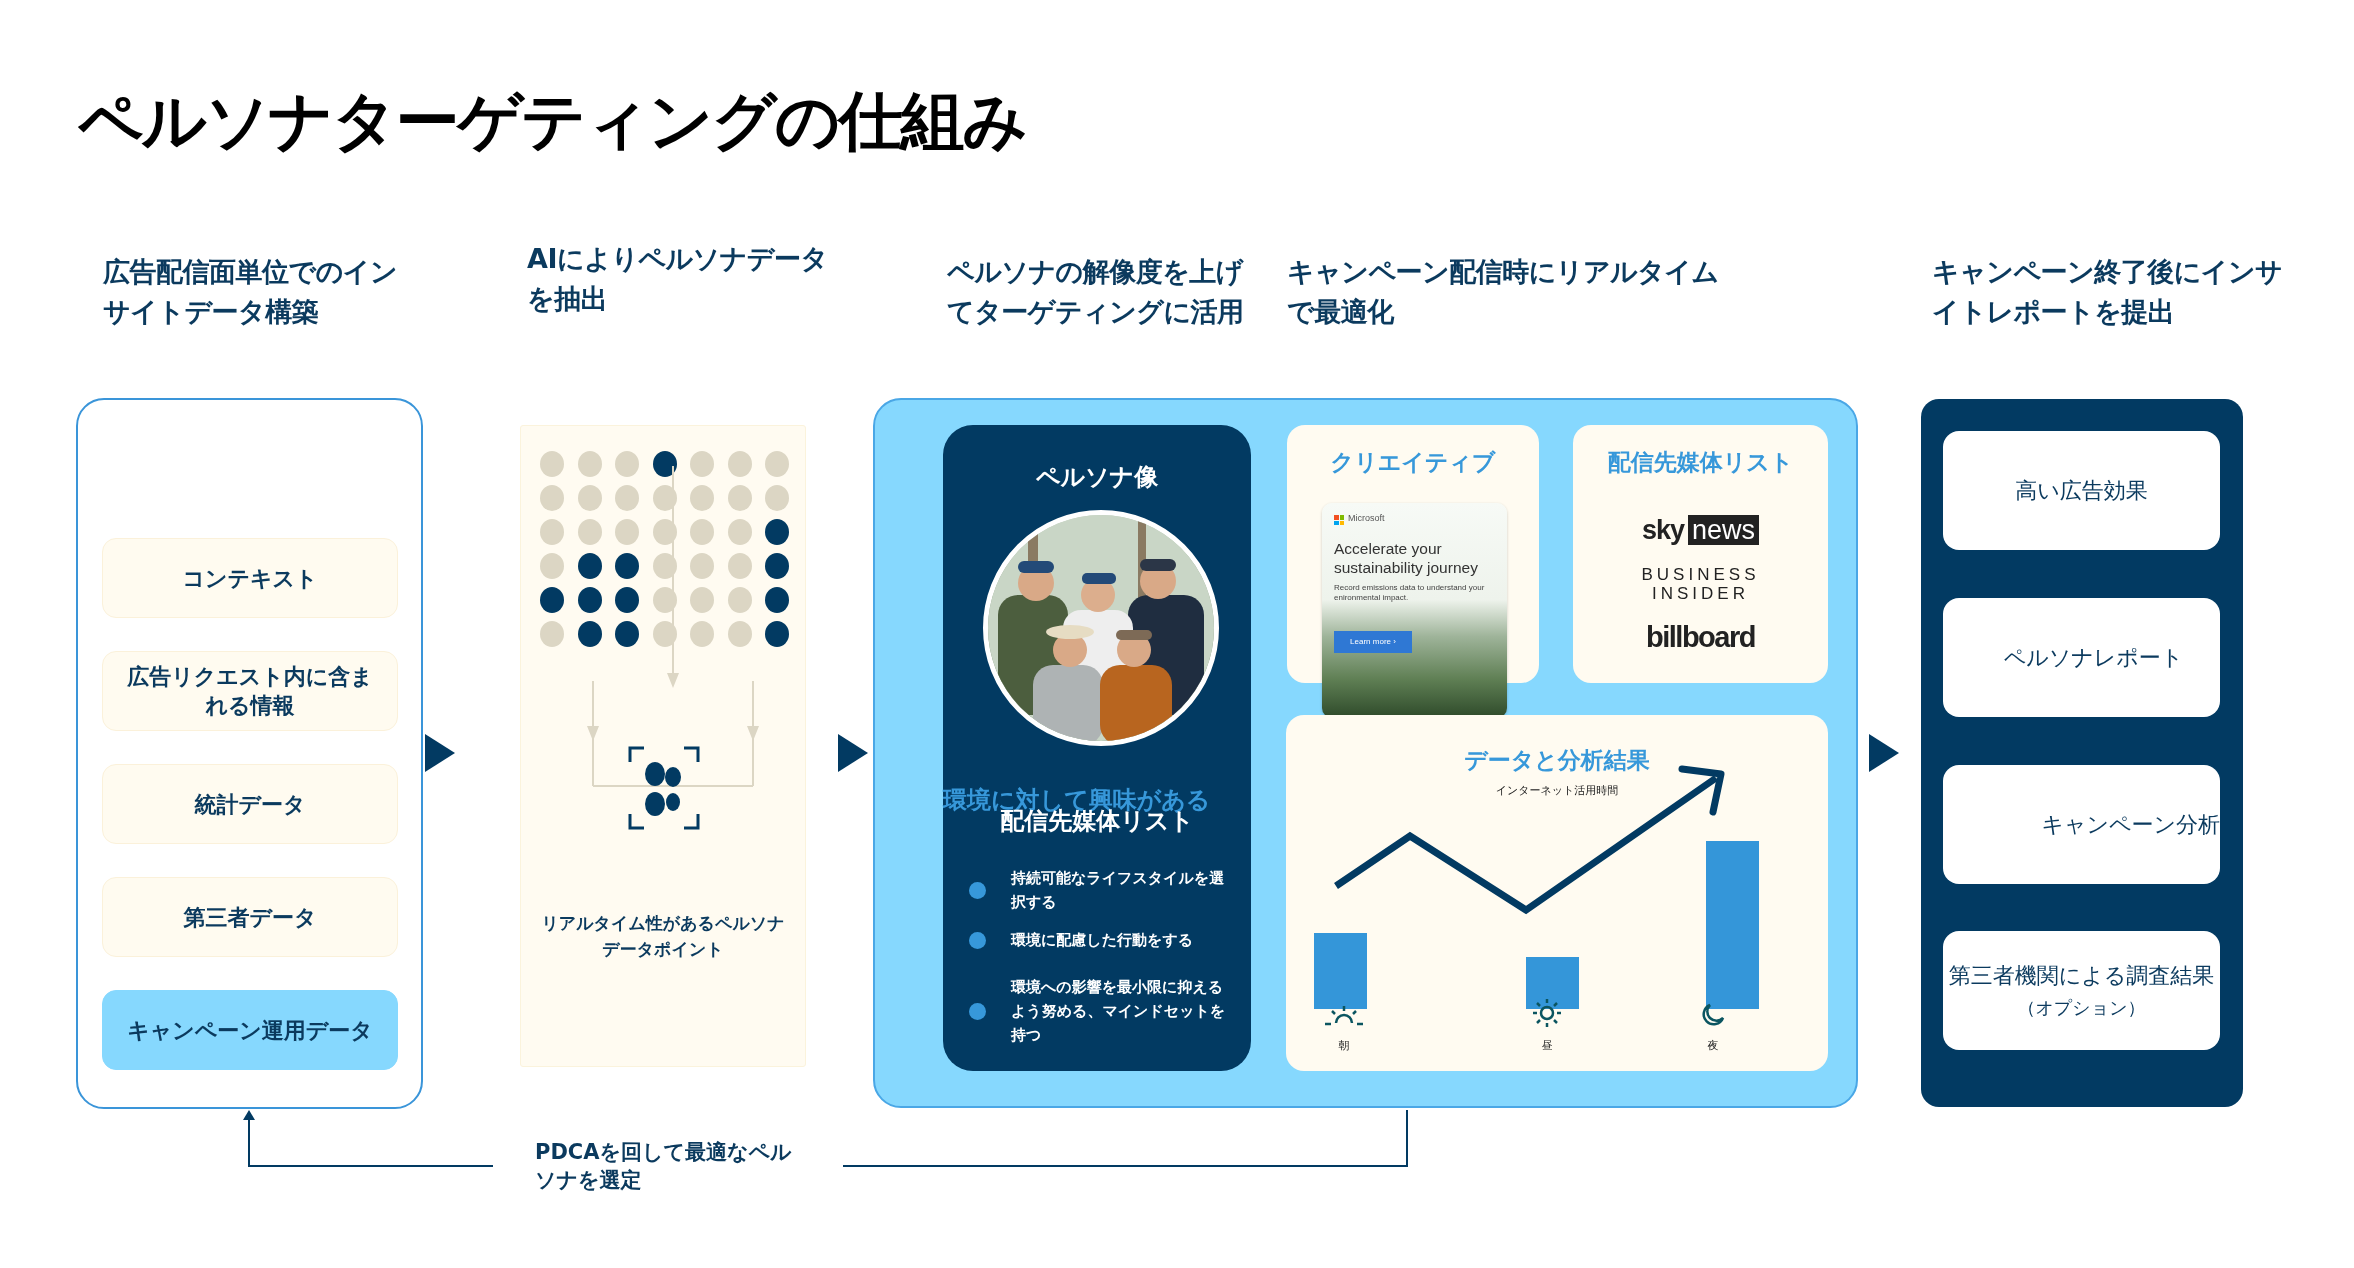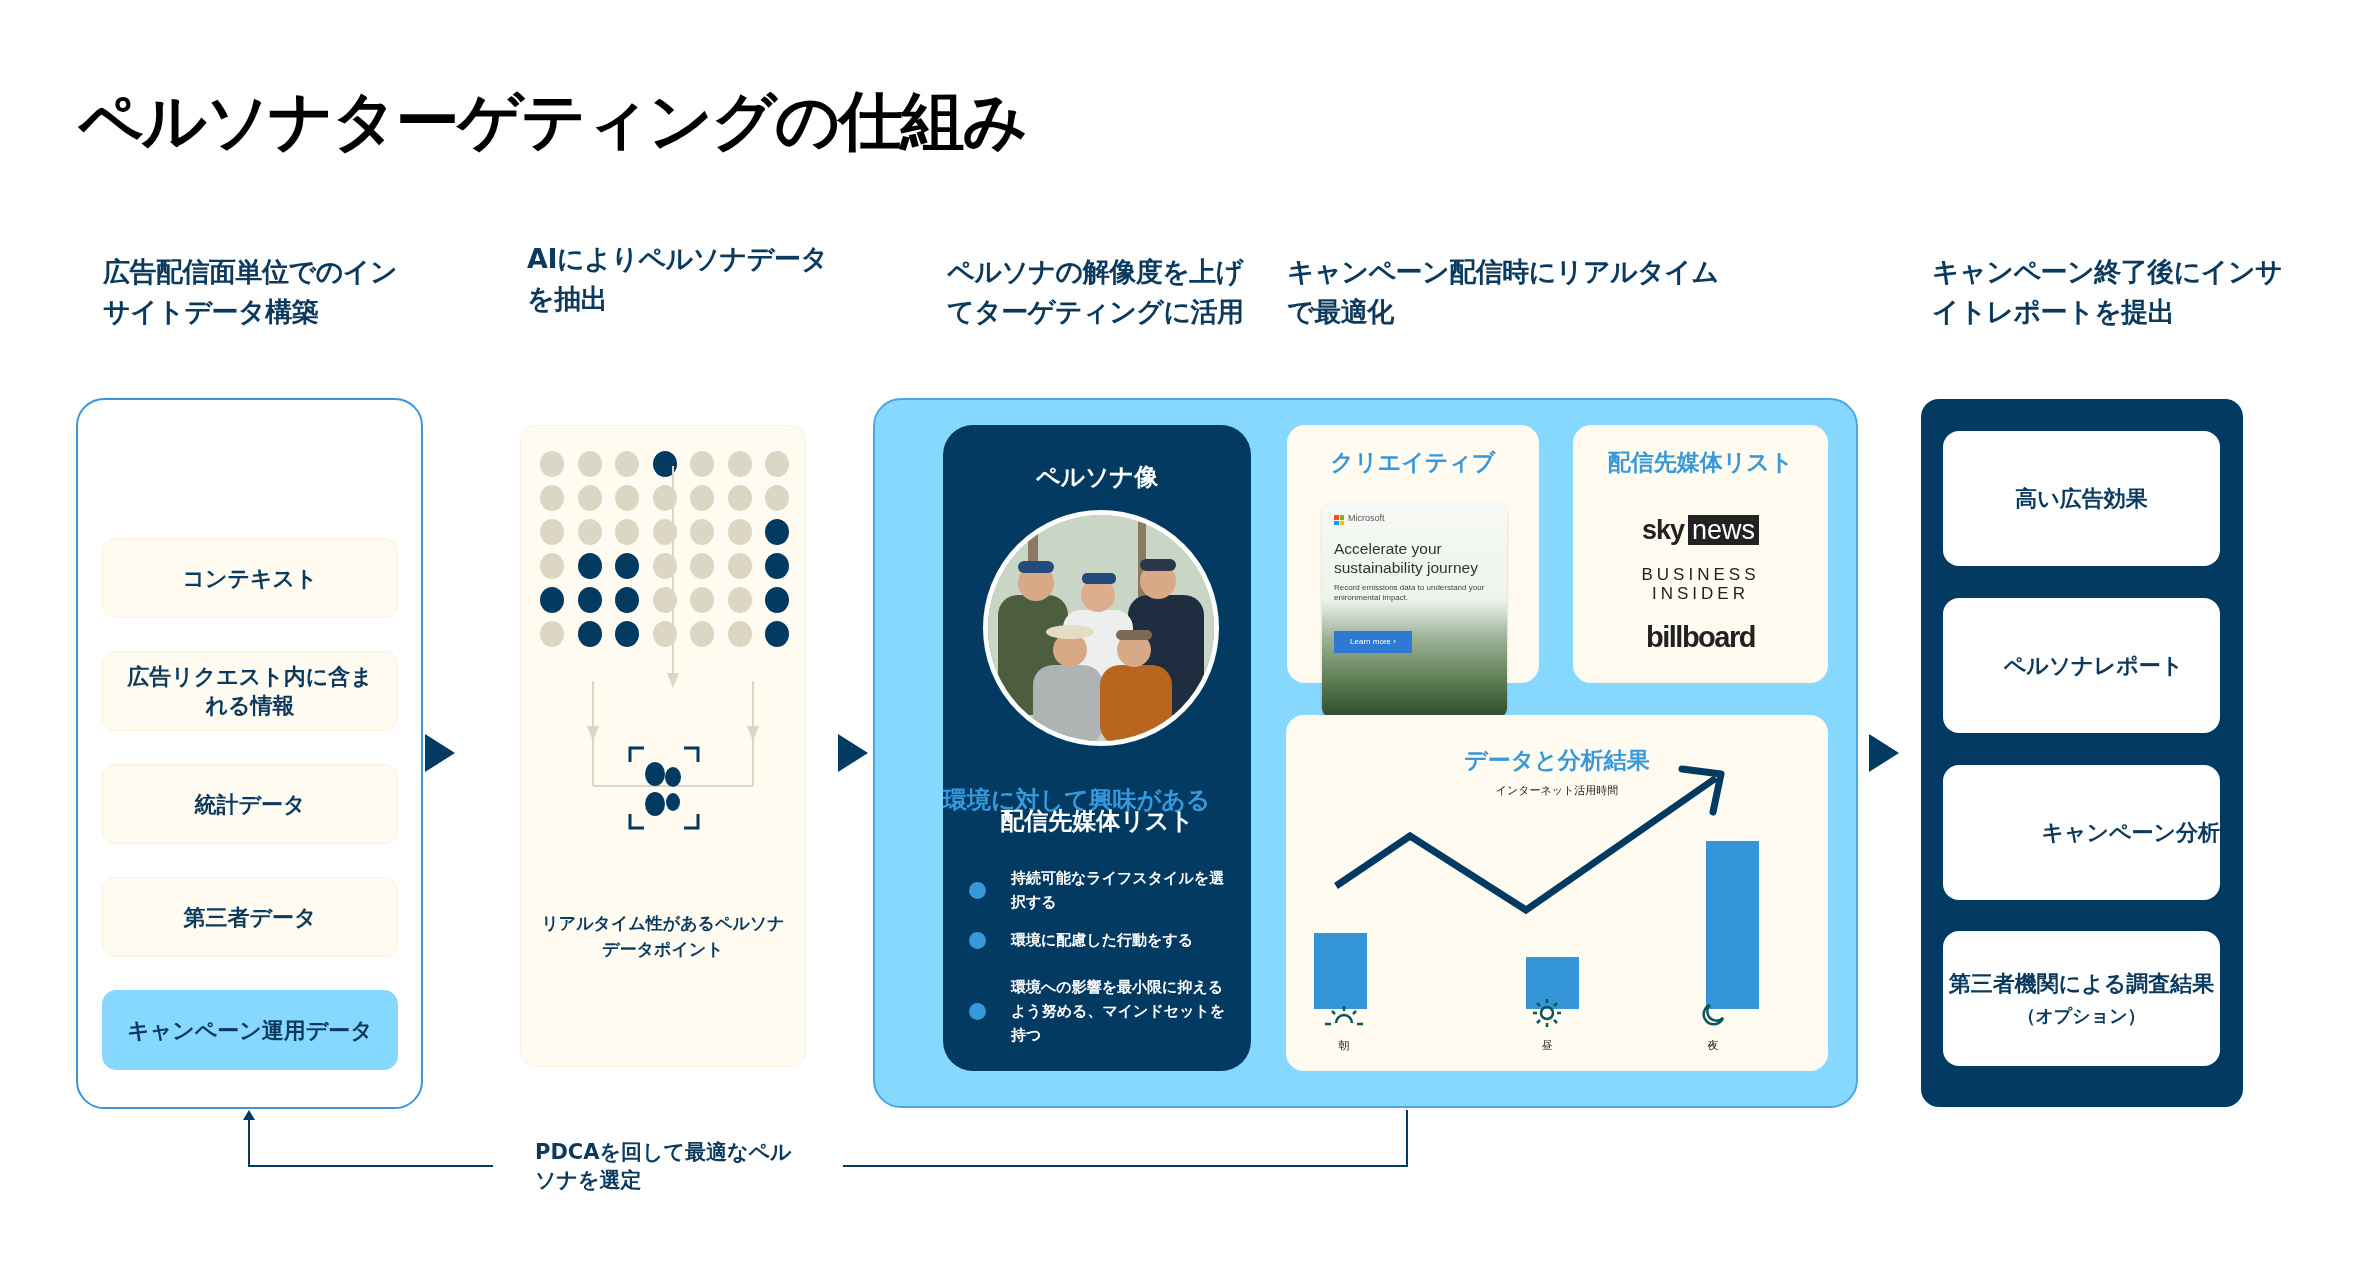--- a/index.html
+++ b/index.html
@@ -11,21 +11,21 @@
 
   
   .left-box { left: 76px; top: 398px; width: 347px; height: 711px; border: 2px solid #3a95d9; border-radius: 28px; background: #fff; }
   .left-item { position: absolute; left: 24px; width: 296px; height: 80px; background: #fffbf0; border: 1px solid #fbf1da; border-radius: 14px; display: flex; align-items: center; justify-content: center; text-align: center; font-size: 22px; font-weight: 700; color: #0b3a5e; line-height: 29px; padding: 0 20px; }
   .left-item.hl { background: #86d8fe; border-color: #86d8fe; }
 
   
   .flow-arrow { width: 0; height: 0; border-top: 19px solid transparent; border-bottom: 19px solid transparent; border-left: 30px solid #023a62; }
 
   
-  .dot-panel { left: 520px; top: 425px; width: 286px; height: 642px; background: #fffbf1; border: 1px solid #fbf3dc; border-radius: 16px; }
+  .dot-panel { left: 520px; top: 425px; width: 286px; height: 642px; background: #fffbf1; border: 1px solid #fbf3dc; border-radius: 3px; }
   .dot { position: absolute; width: 24px; height: 26px; border-radius: 50%; background: #dcd6c4; }
   .dot.on { background: #023a62; }
   .dot-caption { position: absolute; left: 0; width: 100%; top: 484px; text-align: center; font-size: 17px; font-weight: 700; color: #0b3a5e; line-height: 26px; }
 
   
   .blue-box { left: 873px; top: 398px; width: 985px; height: 710px; background: #86d8fe; border: 2px solid #4aa7e6; border-radius: 28px; }
   .persona-card { left: 943px; top: 425px; width: 308px; height: 646px; background: #023a62; border-radius: 30px; }
   .persona-title { position: absolute; left: 0; width: 100%; top: 36px; text-align: center; color: #fff; font-size: 24px; font-weight: 700; }
   .persona-photo { position: absolute; left: 40px; top: 85px; width: 236px; height: 236px; border-radius: 50%; border: 5px solid #fff; overflow: hidden;
     background: radial-gradient(circle at 50% 30%, #e7efe9 0%, #b9c9b6 40%, #6d8566 75%, #3e5240 100%); }
@@ -56,21 +56,21 @@
   .bb { top: 196px; font-size: 29px; font-weight: 700; letter-spacing: -1.5px; }
 
   .chart-card { left: 1286px; top: 715px; width: 542px; height: 356px; }
   .chart-sub { position: absolute; left: 0; width: 100%; top: 68px; text-align: center; color: #222; font-size: 11px; }
   .bar { position: absolute; background: #3496d9; }
   .tod-label { position: absolute; width: 40px; text-align: center; font-size: 11px; color: #222; }
   .tod-icon { position: absolute; }
 
   
   .dark-box { left: 1921px; top: 399px; width: 322px; height: 708px; background: #023a62; border-radius: 18px; }
-  .result-item { position: absolute; left: 22px; width: 277px; height: 135px; background: #fff; border-radius: 16px; display: flex; flex-direction: column; align-items: center; justify-content: center; text-align: center; color: #0b3a5e; font-weight: 700; font-size: 22px; line-height: 34px; }
+  .result-item { position: absolute; left: 22px; width: 277px; height: 119px; background: #fff; border-radius: 16px; display: flex; flex-direction: column; align-items: center; justify-content: center; text-align: center; color: #0b3a5e; font-weight: 400; font-size: 22px; line-height: 34px; }
   .result-item .sub { font-size: 18px; line-height: 30px; }
 
   
   .line { background: #023a62; }
   .pdca-label { left: 535px; top: 1138px; font-size: 21px; font-weight: 700; color: #0b3a5e; line-height: 28px; width: 290px; }
 </style>
 </head>
 <body>
 
 <div class="abs title">ペルソナターゲティングの仕組み</div>

